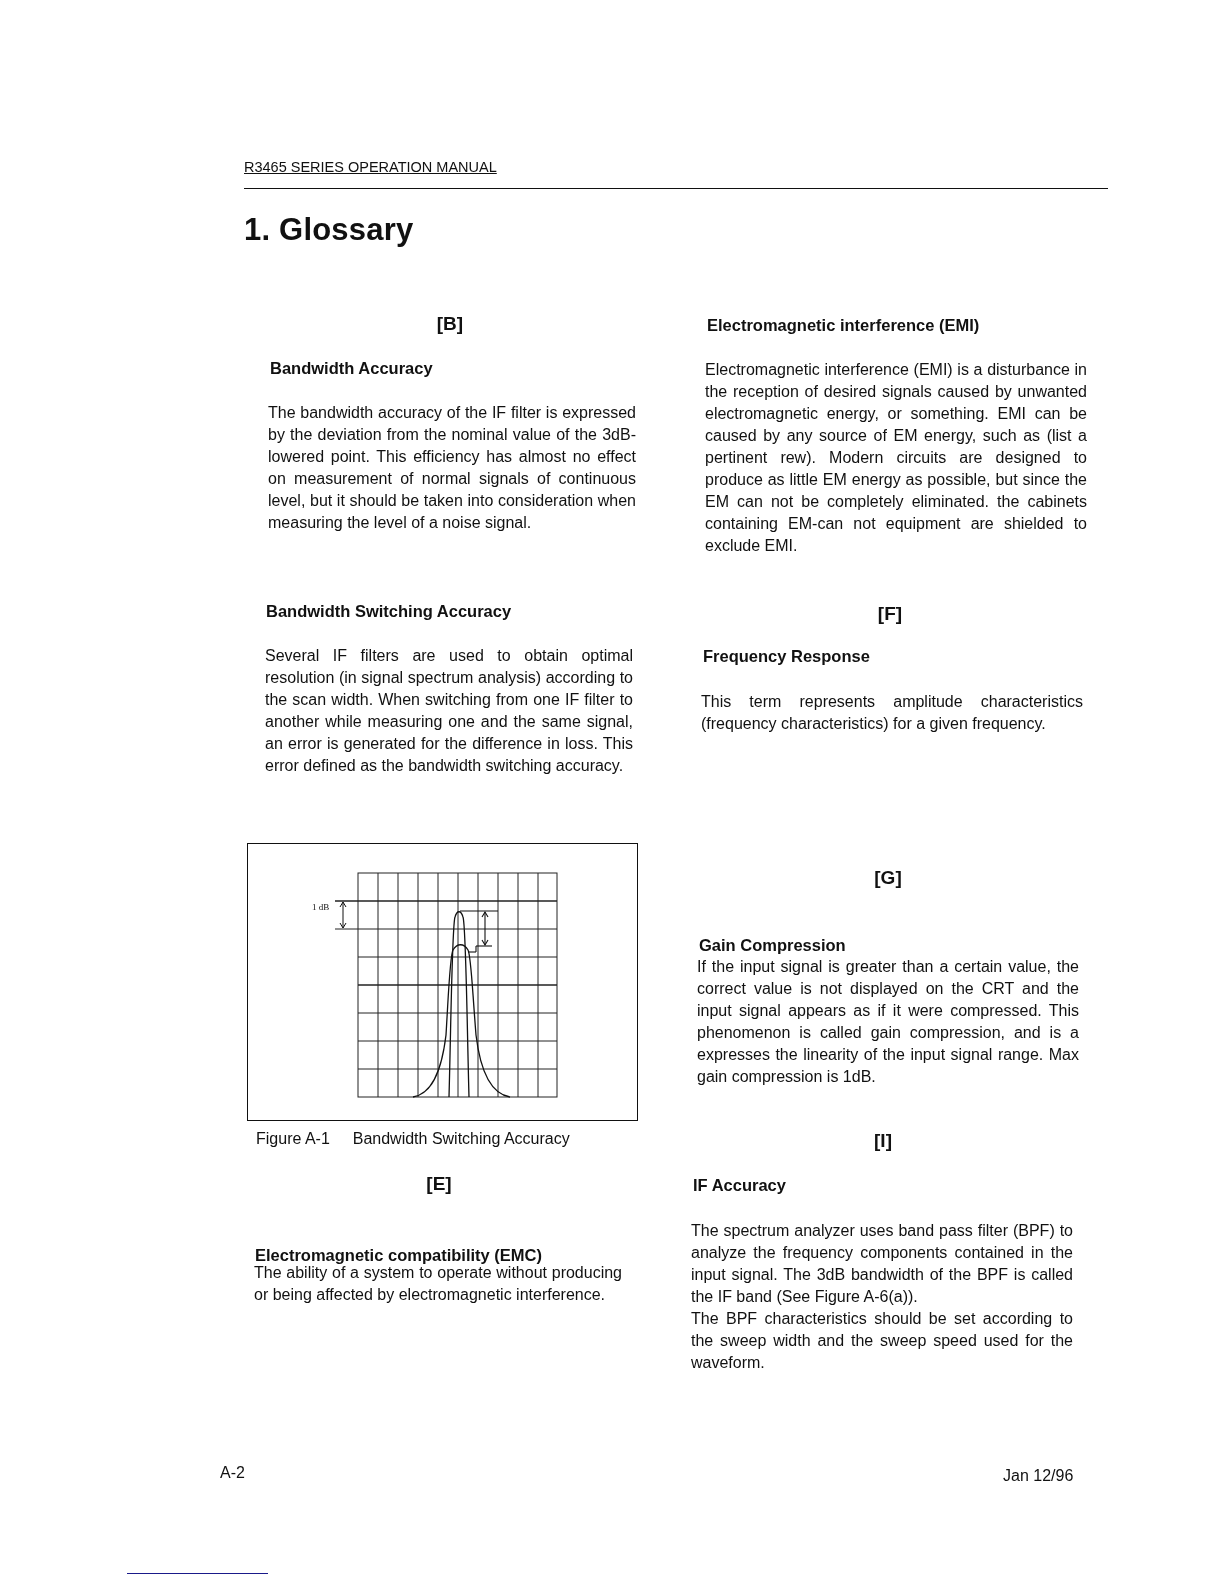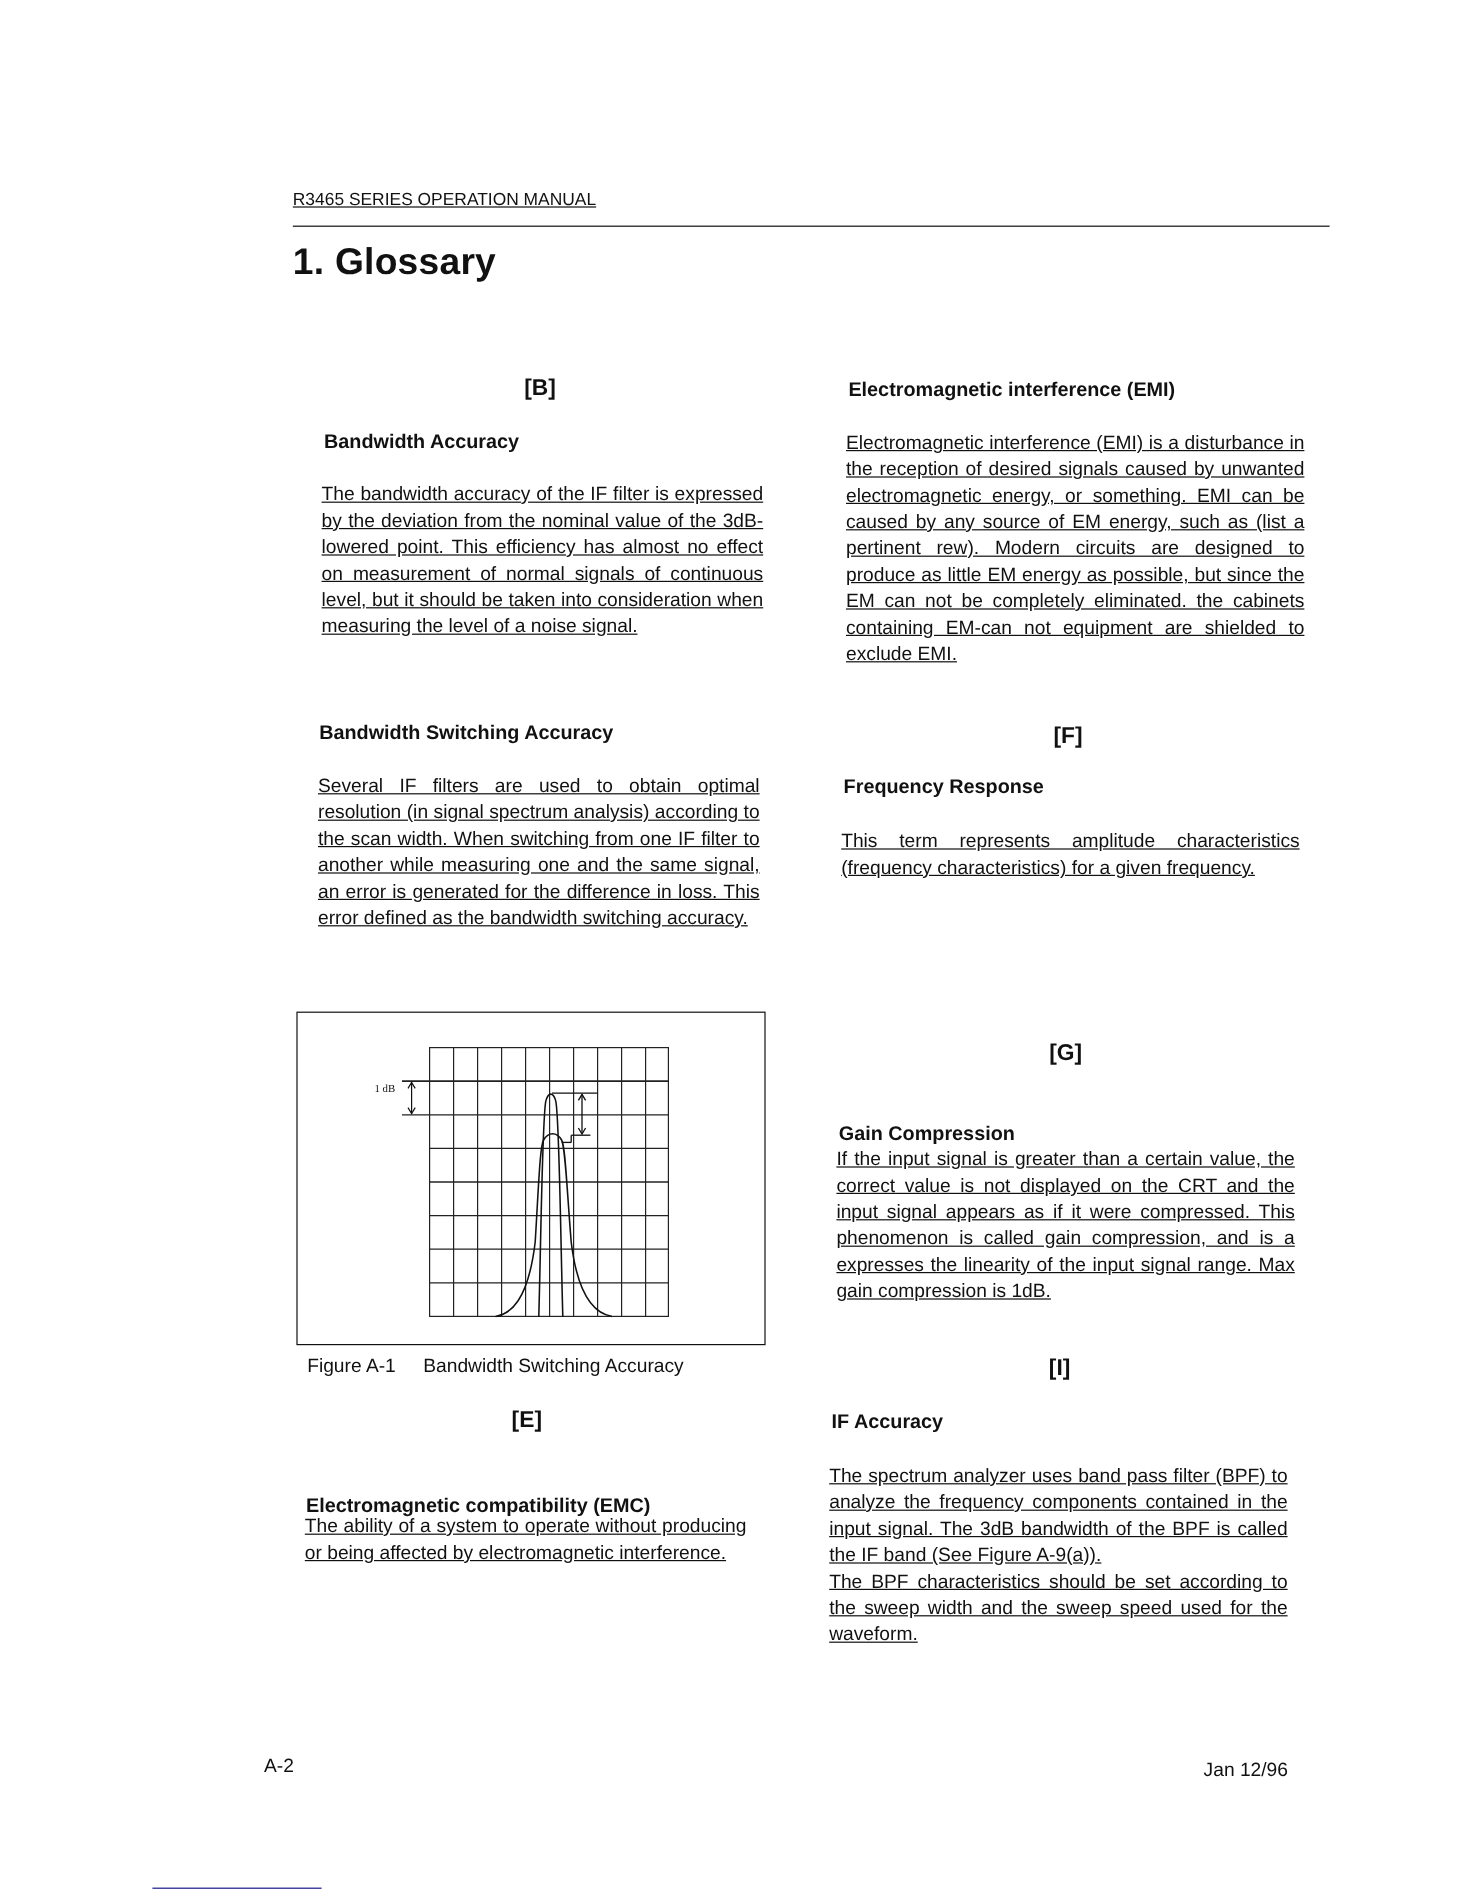--- a/index.html
+++ b/index.html
@@ -2,24 +2,24 @@
 <html><head>
   <meta charset="utf-8">
   <style>
     html, body { margin: 0; padding: 0; background: #ffffff; }
     body { width: 1224px; height: 1584px; position: relative; overflow: hidden;
            font-family: "Liberation Sans", sans-serif; color: #111; }
     .abs { position: absolute; }
     .running-head { left: 244px; top: 158px; width: 864px; font-size: 14.5px;
                     border-bottom: 1.5px solid #111; padding-bottom: 12px; line-height: 18px; }
     .running-head span { text-decoration: underline; }
-    .page-title { left: 244px; top: 200px; font-size: 31px; font-weight: bold; letter-spacing: 0.2px; }
+    .page-title { left: 244px; top: 212px; font-size: 31px; font-weight: bold; letter-spacing: 0.2px; }
     .letter { font-size: 19px; font-weight: bold; text-align: center; }
     .term { font-size: 16.5px; font-weight: bold; text-align: right; }
-    .para { font-size: 16px; line-height: 22px; text-align: justify; text-decoration: underline; }
+    .para { font-size: 16px; line-height: 22px; text-align: justify; }
     .para p { margin: 0; }
     .figure-box { left: 247px; top: 843px; width: 391px; height: 278px;
                   border: 1.5px solid #111; box-sizing: border-box; }
     .caption { left: 256px; top: 1130px; font-size: 16px; }
     .folio { left: 220px; top: 1464px; font-size: 16px; }
     .date { left: 1003px; top: 1467px; font-size: 16px; }
     .blue-rule { left: 127px; top: 1573px; width: 141px; height: 0; border-top: 1.5px solid #1a1a8a; }
   </style>
 </head>
 <body>
@@ -110,19 +110,19 @@
 
 <div class="abs letter" style="left:838px; top:867px; width:100px;">[G]</div>
 <div class="abs term" style="left:699px; top:912px;margin-top:24px;">Gain Compression</div>
 <div class="abs para" style="left:697px; top:956px; width:382px;">
   <p>If the input signal is greater than a certain value, the correct value is not displayed on the CRT and the input signal appears as if it were compressed. This phenomenon is called gain compression, and is a expresses the linearity of the input signal range. Max gain compression is 1dB.</p>
 </div>
 
 <div class="abs letter" style="left:833px; top:1130px; width:100px;">[I]</div>
 <div class="abs term" style="left:693px; top:1176px;">IF Accuracy</div>
 <div class="abs para" style="left:691px; top:1220px; width:382px;">
-  <p>The spectrum analyzer uses band pass filter (BPF) to analyze the frequency components contained in the input signal. The 3dB bandwidth of the BPF is called the IF band (See Figure A-9(a)).</p>
+  <p>The spectrum analyzer uses band pass filter (BPF) to analyze the frequency components contained in the input signal. The 3dB bandwidth of the BPF is called the IF band (See Figure A-6(a)).</p>
   <p>The BPF characteristics should be set according to the sweep width and the sweep speed used for the waveform.</p>
 </div>
 
 <div class="abs folio">A-2</div>
 <div class="abs date">Jan 12/96</div>
 <div class="abs blue-rule"></div>
 
 </body></html>

